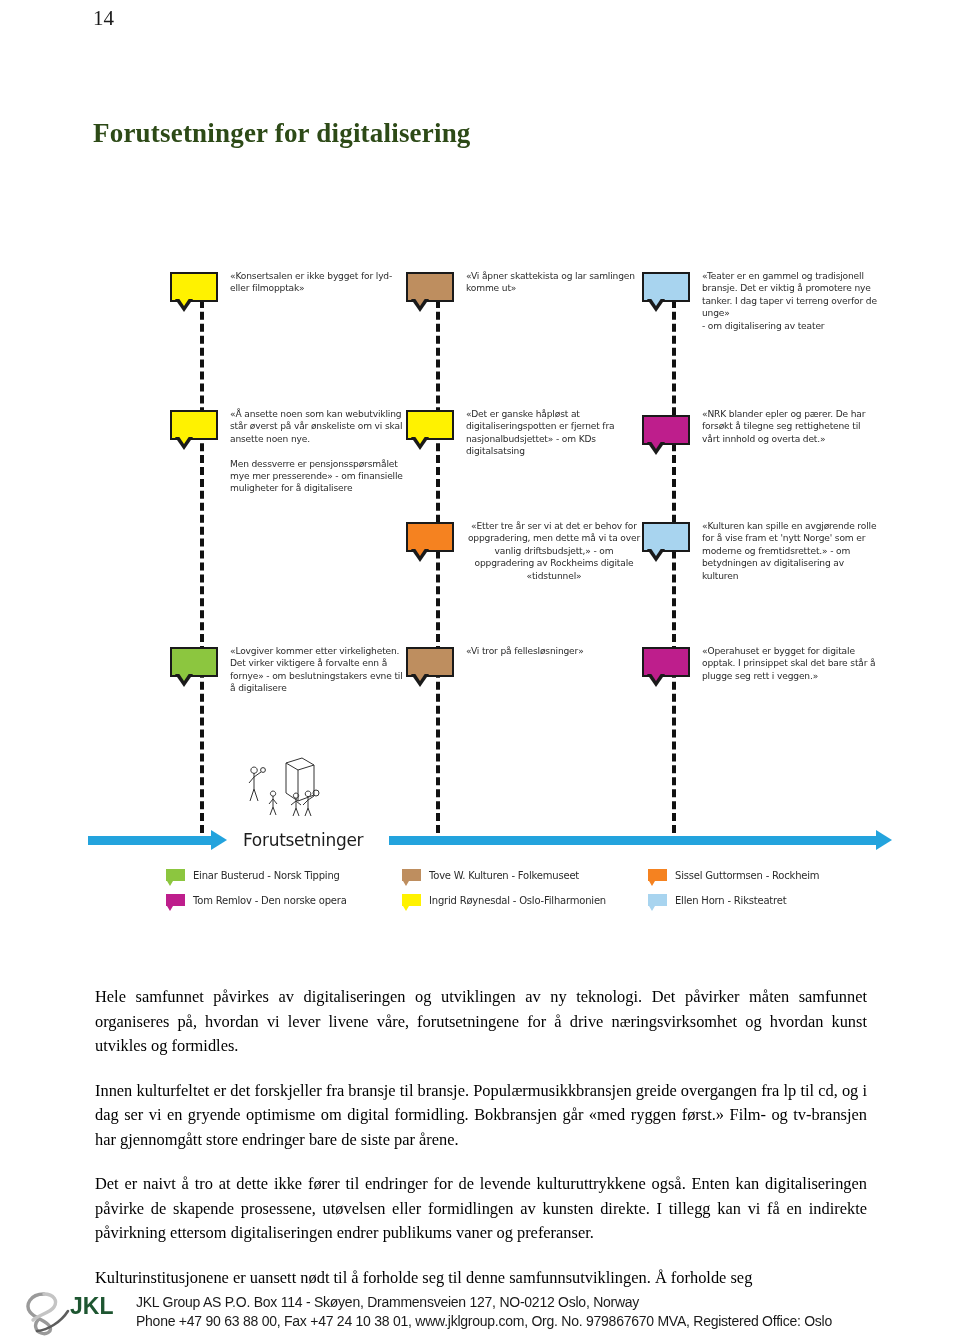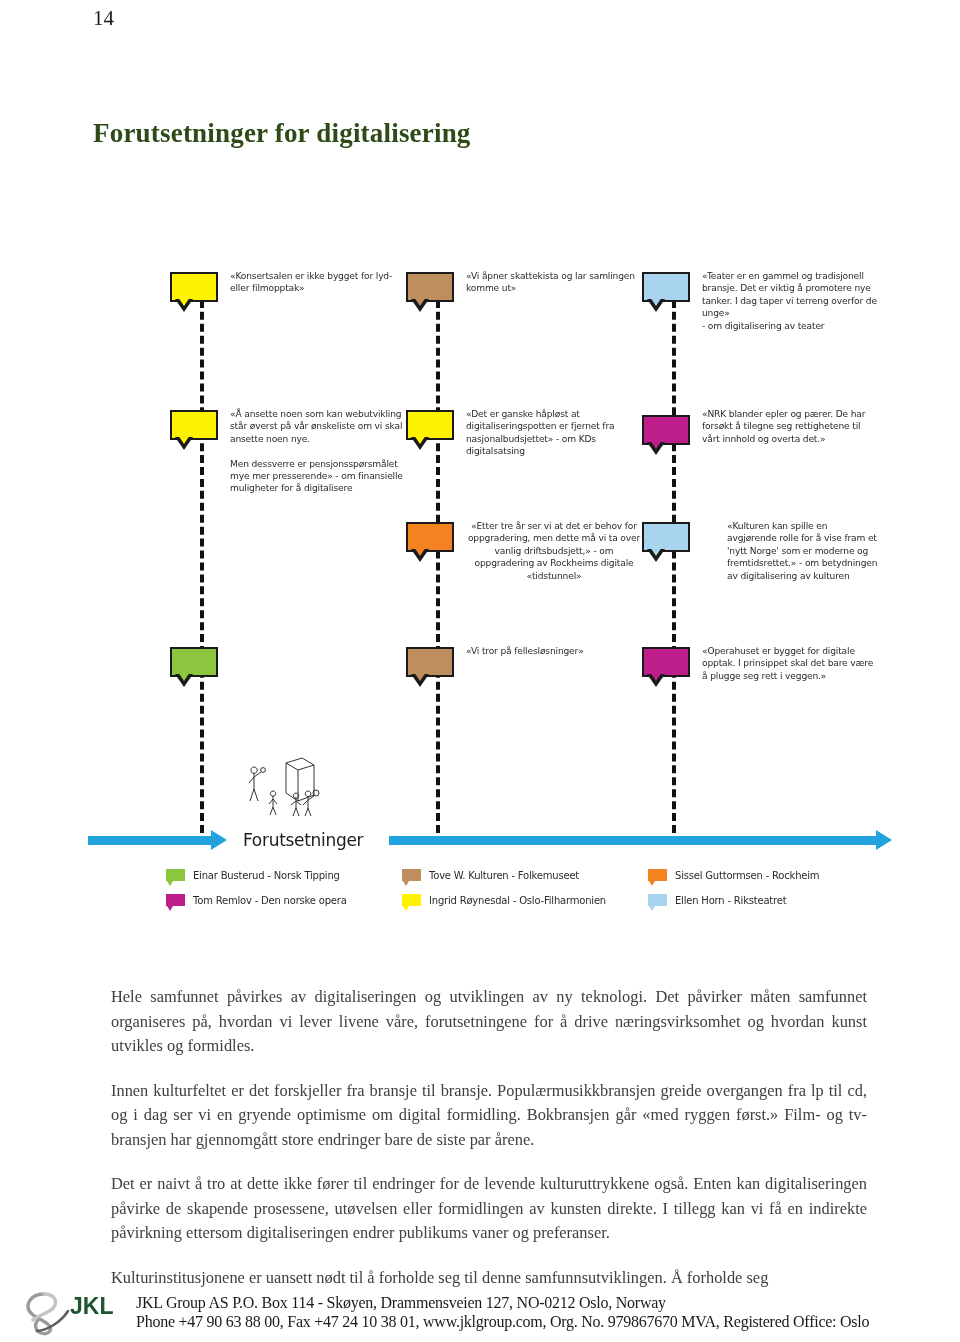--- a/index.html
+++ b/index.html
@@ -217,25 +217,25 @@
   }
 
   
   .body-text {
     position: absolute;
     left: 95px;
     top: 985px;
     width: 772px;
   }
   .body-text p {
-    margin: 0 0 20px 16px;
+    margin: 0 0 20px 0;
     font-family: "Liberation Serif", serif;
     font-size: 16.4px;
     line-height: 24.5px;
-    color: #404040;
+    color: #000000;
     text-align: justify;
   }
   .body-text p:last-child { margin-bottom: 0; }
   .footer {
     position: absolute;
     left: 14px;
     top: 1288px;
     width: 930px;
     display: flex;
     align-items: center;
@@ -244,22 +244,22 @@
     flex: 0 0 auto;
     width: 118px;
     height: 48px;
     position: relative;
   }
   .footer-lines {
     flex: 1 1 auto;
     margin-left: 4px;
   }
   .footer-line {
-    font-family: Liberation Serif, serif;
-    font-size: 16px;
+    font-family: Liberation Sans, sans-serif;
+    font-size: 14px;
     line-height: 19px;
     color: #1a1a1a;
     letter-spacing: -0.25px;
     white-space: nowrap;
   }
 </style>
 </head>
 <body>
 
 <div class="page-number">14</div>
@@ -280,20 +280,21 @@
 
       <div class="bubble-row" style="top:138px;">
         <div class="bubble" style="color:#FFF200;background:#FFF200;"></div>
         <div class="bubble-text">«Å ansette noen som kan webutvikling står øverst på vår ønskeliste om vi skal ansette noen nye.
 
 Men dessverre er pensjonsspørsmålet mye mer presserende» - om finansielle muligheter for å digitalisere</div>
       </div>
 
       <div class="bubble-row" style="top:375px;">
         <div class="bubble" style="color:#8CC63F;background:#8CC63F;"></div>
+        <div class="bubble-text">«Lovgiver kommer etter virkeligheten. Det virker viktigere å forvalte enn å fornye» - om beslutningstakers evne til å digitalisere</div>
       </div>
     </div>
 
     <div class="fig-col">
       <div class="spine"></div>
 
       <div class="bubble-row" style="top:0px;">
         <div class="bubble" style="color:#BE8E5F;background:#BE8E5F;"></div>
         <div class="bubble-text">«Vi åpner skattekista og lar samlingen komme ut»</div>
       </div>
@@ -322,28 +323,28 @@
         <div class="bubble" style="color:#A8D4EF;background:#A8D4EF;"></div>
         <div class="bubble-text">«Teater er en gammel og tradisjonell bransje. Det er viktig å promotere nye tanker. I dag taper vi terreng overfor de unge»
 - om digitalisering av teater</div>
       </div>
 
       <div class="bubble-row" style="top:138px;align-items:flex-end;">
         <div class="bubble" style="color:#BE1E8C;background:#BE1E8C;"></div>
         <div class="bubble-text">«NRK blander epler og pærer. De har forsøkt å tilegne seg rettighetene til vårt innhold og overta det.»</div>
       </div>
 
-      <div class="bubble-row" style="top:250px;gap:25px;">
+      <div class="bubble-row" style="top:250px;">
         <div class="bubble" style="color:#A8D4EF;background:#A8D4EF;"></div>
         <div class="bubble-text">«Kulturen kan spille en avgjørende rolle for å vise fram et 'nytt Norge' som er moderne og fremtidsrettet.» - om betydningen av digitalisering av kulturen</div>
       </div>
 
       <div class="bubble-row" style="top:375px;">
         <div class="bubble" style="color:#BE1E8C;background:#BE1E8C;"></div>
-        <div class="bubble-text">«Operahuset er bygget for digitale opptak. I prinsippet skal det bare være å plugge seg rett i veggen.»</div>
+        <div class="bubble-text">«Operahuset er bygget for digitale opptak. I prinsippet skal det bare står å plugge seg rett i veggen.»</div>
       </div>
     </div>
   </div>
 
   <div class="sketch">
     <svg width="130" height="62" viewBox="0 0 130 62" fill="none" stroke="#333" stroke-width="1">
 
       <path d="M58 8 L74 3 L86 10 L86 40 L70 46 L58 38 Z"></path>
       <path d="M58 8 L70 15 L86 10"></path>
       <path d="M70 15 L70 46"></path>

